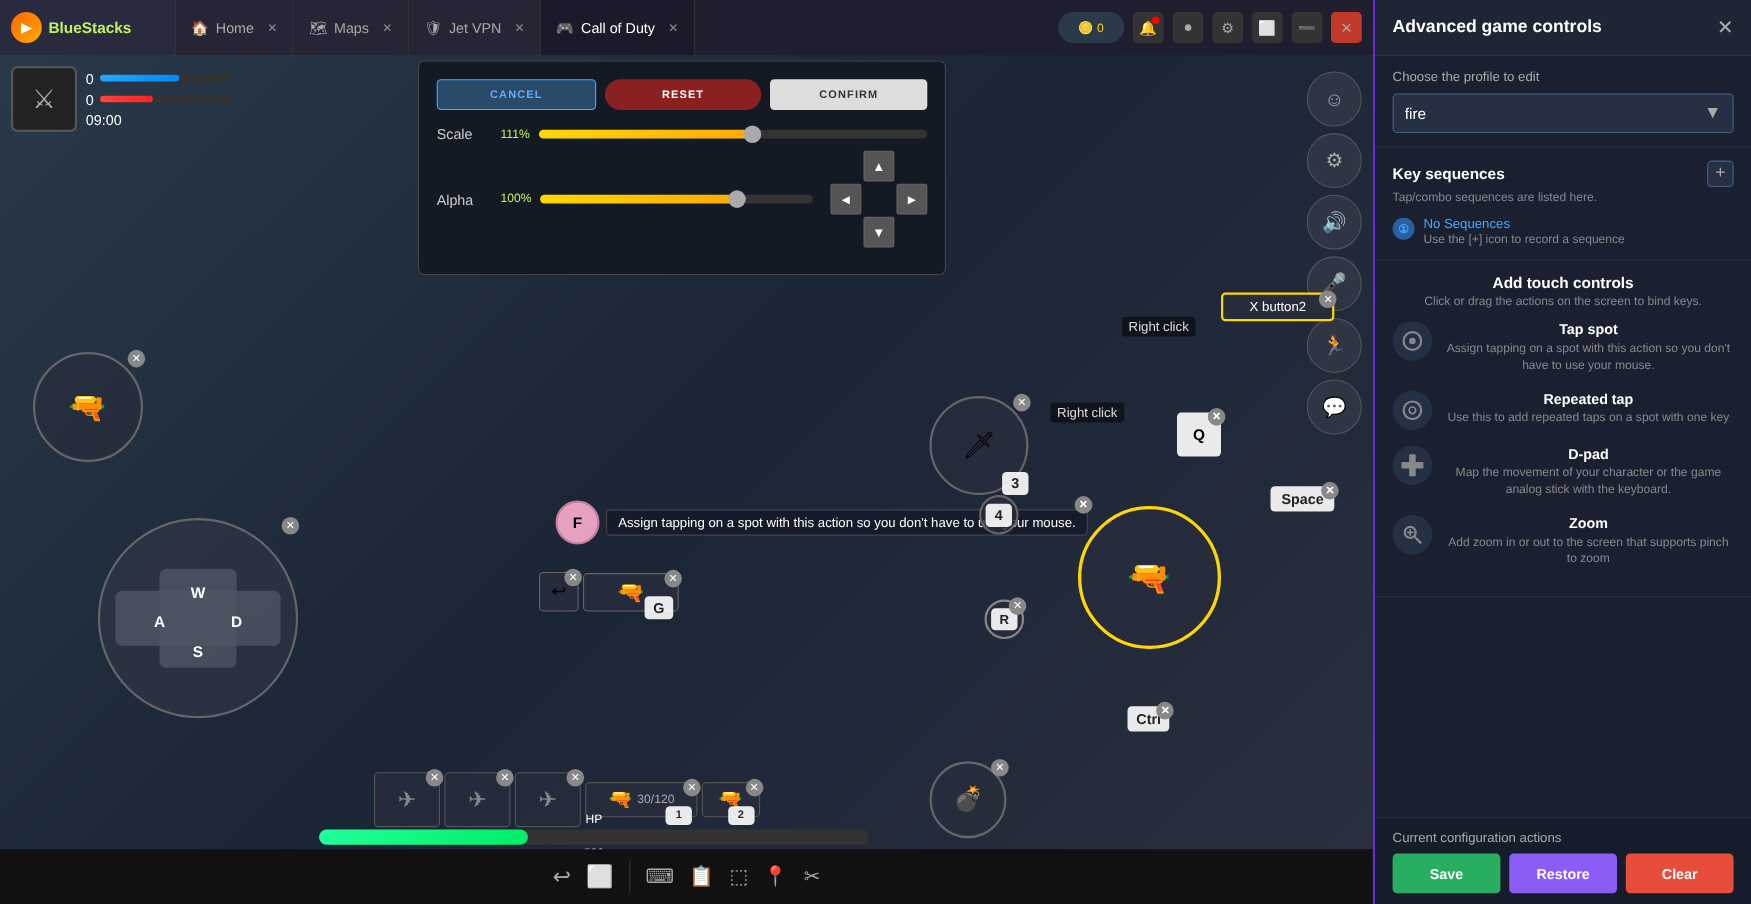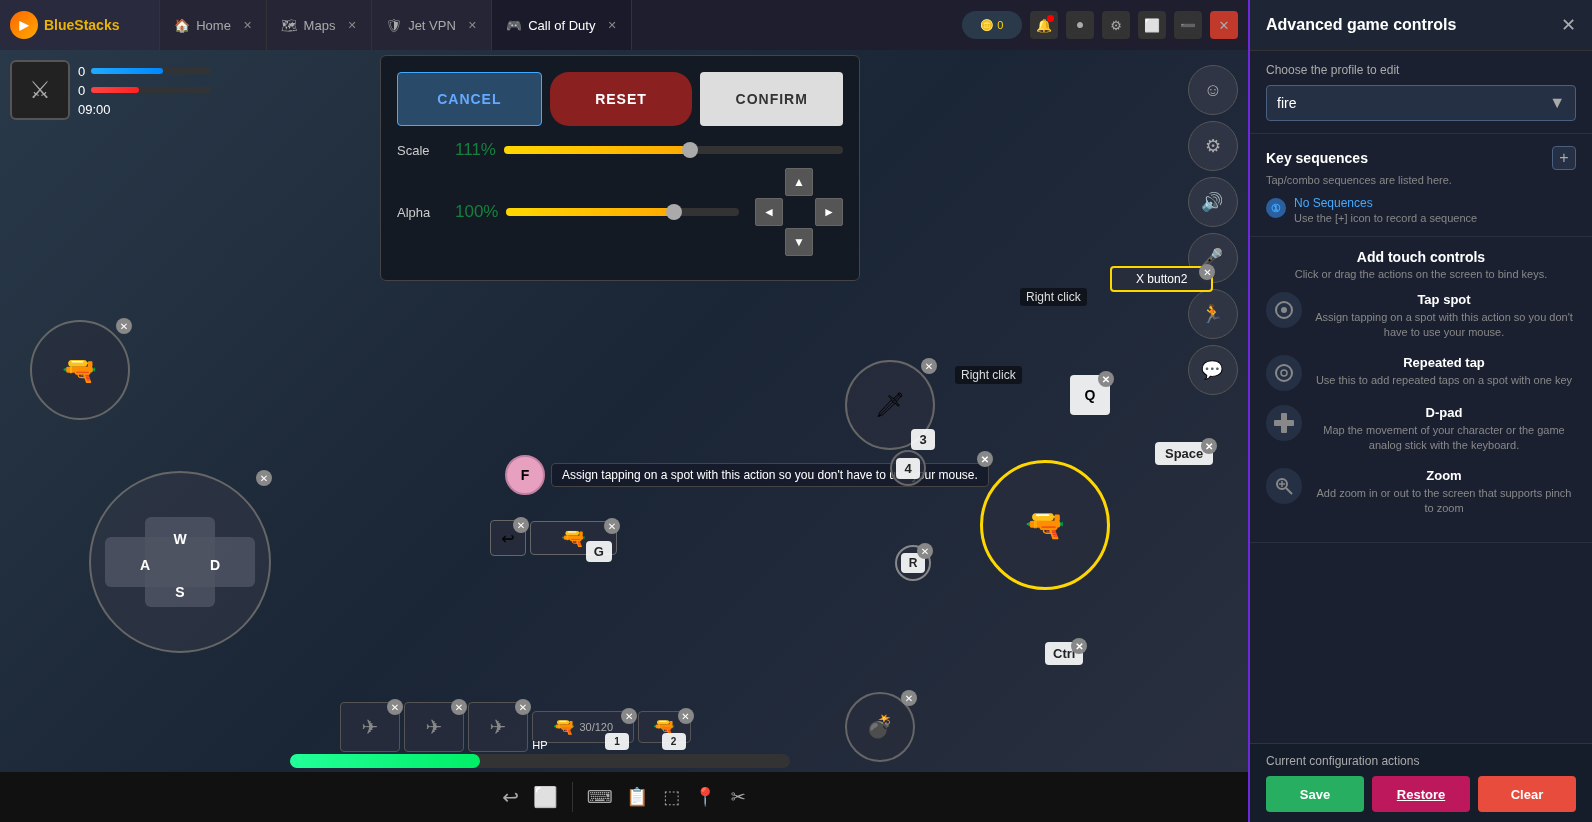--- a/index.html
+++ b/index.html
@@ -35,21 +35,21 @@
       gap: 6px;
       border-right: 1px solid #333;
     }
     .logo-icon {
       width: 28px; height: 28px;
       background: linear-gradient(135deg, #ff6600, #ffaa00);
       border-radius: 50%;
       display: flex; align-items: center; justify-content: center;
       color: white; font-size: 12px; font-weight: bold;
     }
-    .logo-text { color: #eab308; font-size: 14px; font-weight: bold; }
+    .logo-text { color: #bef264; font-size: 14px; font-weight: bold; }
     .tabs-container {
       display: flex; height: 50px; align-items: center;
     }
     .tab {
       height: 50px;
       display: flex; align-items: center;
       padding: 0 14px;
       border-right: 1px solid #333;
       cursor: pointer;
       color: #aaa;
@@ -111,32 +111,32 @@
       background: rgba(20,25,35,0.95);
       border: 1px solid #444;
       border-radius: 6px;
       padding: 16px;
       z-index: 50;
     }
     .modal-buttons {
       display: flex; gap: 8px; margin-bottom: 14px;
     }
     .modal-btn {
-      flex: 1; height: 54px;
+      flex: 1; height: 28px;
       border: none; border-radius: 4px;
-      font-size: 14px; font-weight: bold;
+      font-size: 10px; font-weight: bold;
       cursor: pointer; letter-spacing: 1px; text-align: center;
     }
     .modal-btn.cancel { background: #2a4a6a; color: #6af; border: 1px solid #4af; }
     .modal-btn.reset { background: #8a2020; color: #fff; border-radius: 19px; }
     .modal-btn.confirm { background: #ddd; color: #333; }
     .modal-title { color: #fff; font-size: 15px; margin-bottom: 12px; }
     .modal-row { display: flex; align-items: center; gap: 8px; margin-bottom: 8px; }
     .modal-label { color: #ccc; font-size: 13px; min-width: 50px; }
-    .modal-value { color: #15803d; font-size: 17px; }
+    .modal-value { color: #bef264; font-size: 11px; }
     .slider-track {
       flex: 1; height: 8px;
       background: #333;
       border-radius: 4px;
       position: relative;
     }
     .slider-fill {
       height: 100%; border-radius: 4px;
       background: linear-gradient(90deg, #ffd700, #ffaa00);
     }
@@ -270,21 +270,21 @@
     }
     .rp-bottom-label { color: #aaa; font-size: 12px; margin-bottom: 8px; }
     .rp-bottom-btns { display: flex; gap: 8px; }
     .rp-action-btn {
       flex: 1; height: 36px;
       border: none; border-radius: 4px;
       font-size: 13px; font-weight: bold;
       cursor: pointer;
     }
     .rp-action-btn.save { background: #27ae60; color: #fff; }
-    .rp-action-btn.restore { background: #be185d; color: #fff; text-decoration: underline; }
+    .rp-action-btn.restore { background: #8b5cf6; color: #fff; }
     .rp-action-btn.clear { background: #e74c3c; color: #fff; }
 
     
     .key-badge {
       background: rgba(255,255,255,0.9);
       color: #222;
       font-weight: bold;
       font-size: 13px;
       padding: 3px 8px;
       border-radius: 4px;
@@ -508,21 +508,21 @@
     </div>
   </div>
 
   <div style="position:absolute; top:545px; left:895px;">
     <div style="position:relative; width:36px;height:36px;background:rgba(40,45,60,0.8);border-radius:50%;border:2px solid #888;display:flex;align-items:center;justify-content:center;">
       <div class="key-badge" style="background:rgba(255,255,255,0.9);font-size:12px;">R</div>
       <div class="close-x">✕</div>
     </div>
   </div>
 
-  <div style="position:absolute; top:642px; left:1025px;margin-left:20px;">
+  <div style="position:absolute; top:642px; left:1025px;">
     <div style="position:relative; background:rgba(255,255,255,0.9);border-radius:4px;padding:4px 8px;font-weight:bold;font-size:13px;color:#222;">Ctrl
       <div class="close-x">✕</div>
     </div>
   </div>
 
   <div style="position:absolute; bottom:60px; left:845px; width:70px;height:70px; background:rgba(40,45,60,0.8);border-radius:50%;border:2px solid #666;display:flex;align-items:center;justify-content:center;">
     <span style="font-size:22px; color:#aaa;">💣</span>
     <div class="close-x">✕</div>
   </div>
 

